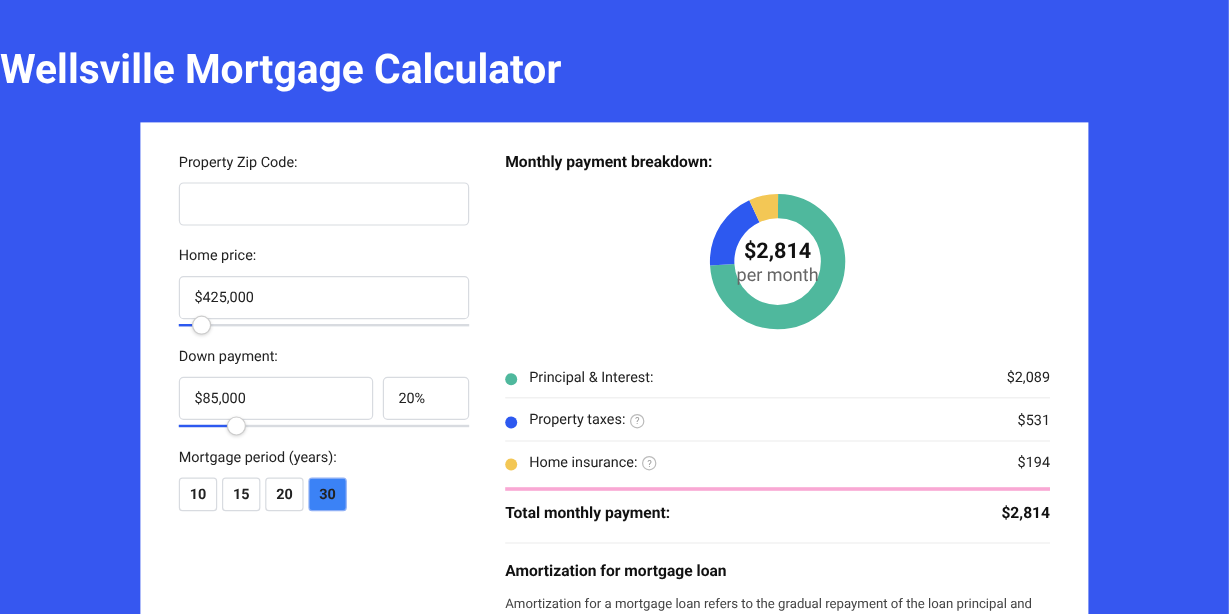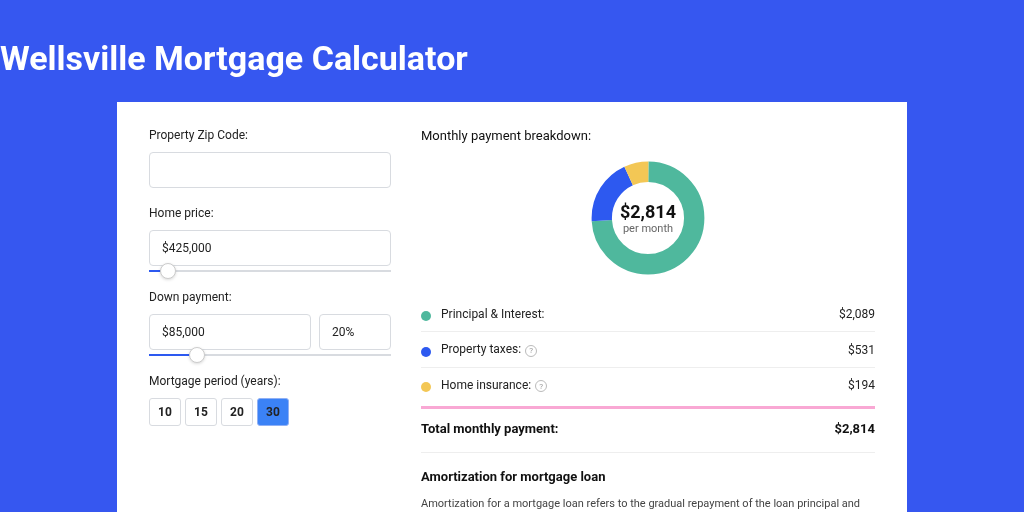--- a/index.html
+++ b/index.html
@@ -13,27 +13,27 @@
 .field{margin-bottom:18px}
 .slider-track{height:2px;background:#d8dbe0;margin-top:4px;position:relative}
 .slider-fill{position:absolute;height:2px;background:#2d59f0;left:0;top:0}
 .slider-thumb{position:absolute;width:16px;height:16px;background:#fff;border:1px solid #ccc;border-radius:50%;top:-7px;box-shadow:0 1px 3px rgba(0,0,0,.15)}
 .dp-row{display:flex;gap:8px}
 .dp-row .text-input:first-child{flex:1}
 .dp-row .text-input:last-child{width:72px}
 .period-row{display:flex;gap:4px}
 .period-btn{width:32px;height:28px;border:1px solid #d8dbe0;border-radius:3px;background:#fff;font-size:12px;font-weight:700;color:#222;cursor:pointer}
 .period-btn.active{background:#3b82f6;border-color:#8fb0f5}
-.section-title{font-size:13px;font-weight:400;color:#111;margin-bottom:14px}
+.section-title{font-size:13px;font-weight:700;color:#111;margin-bottom:14px}
 .donut-wrap{display:flex;justify-content:center;margin-bottom:18px}
 .donut{width:122px;height:122px;position:relative}
 .donut svg{width:122px;height:122px}
 .donut-center{position:absolute;top:0;left:0;width:100%;height:100%;display:flex;flex-direction:column;align-items:center;justify-content:center}
 .donut-amount{font-size:18px;font-weight:700;color:#111}
-.donut-sub{font-size:11px;color:#666}
+.donut-sub{font-size:15px;color:#666}
 .break-row{display:flex;align-items:flex-end;padding:10px 0;border-bottom:1px solid #eee;font-size:12px;color:#222}
 .break-row:last-of-type{border-bottom:none}
 .dot{width:10px;height:10px;border-radius:50%;margin-right:10px;flex-shrink:0}
 .break-label{flex:1}
 .break-val{font-weight:400}
 .help-icon{width:12px;height:12px;border:1px solid #bbb;border-radius:50%;display:inline-flex;align-items:center;justify-content:center;font-size:8px;color:#999;margin-left:4px}
 .total-row{display:flex;padding:12px 0 16px;font-size:13px;font-weight:700;color:#111;border-top:3px solid #f9a8d4;margin-top:4px}
 .total-row span:first-child{flex:1}
 .amort-box{border-top:1px solid #eee;padding-top:16px}
 .amort-title{font-size:13px;font-weight:700;color:#111;margin-bottom:12px}

